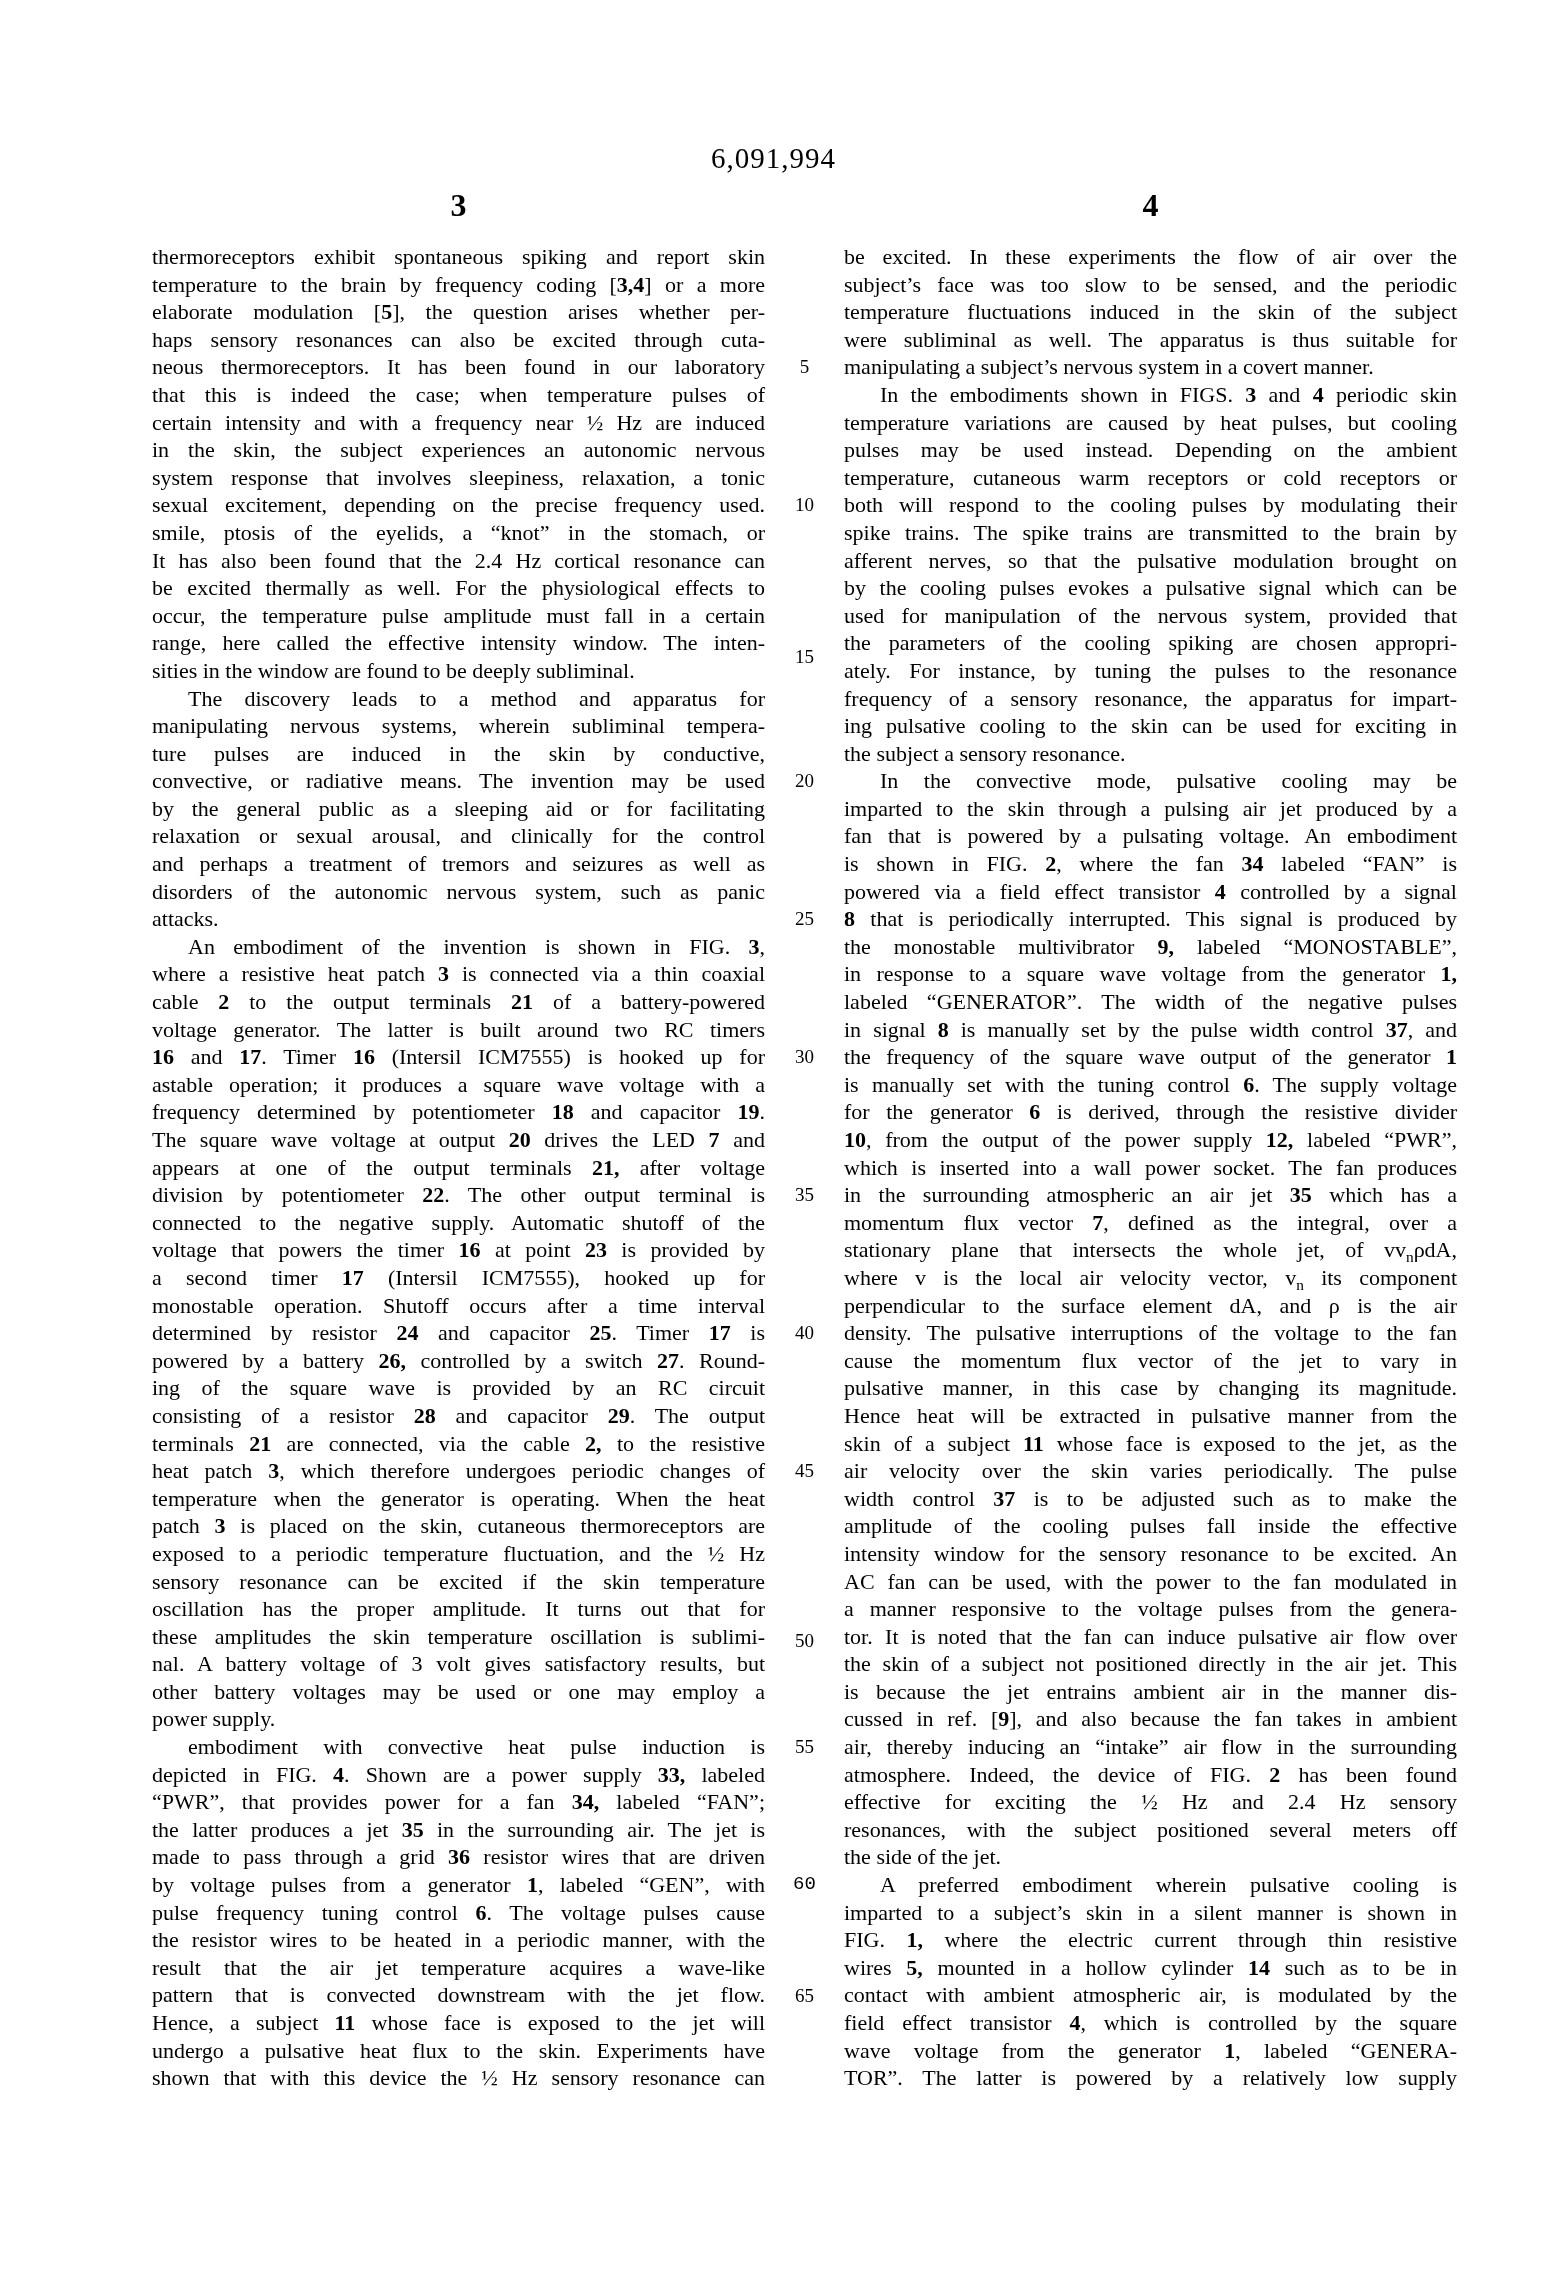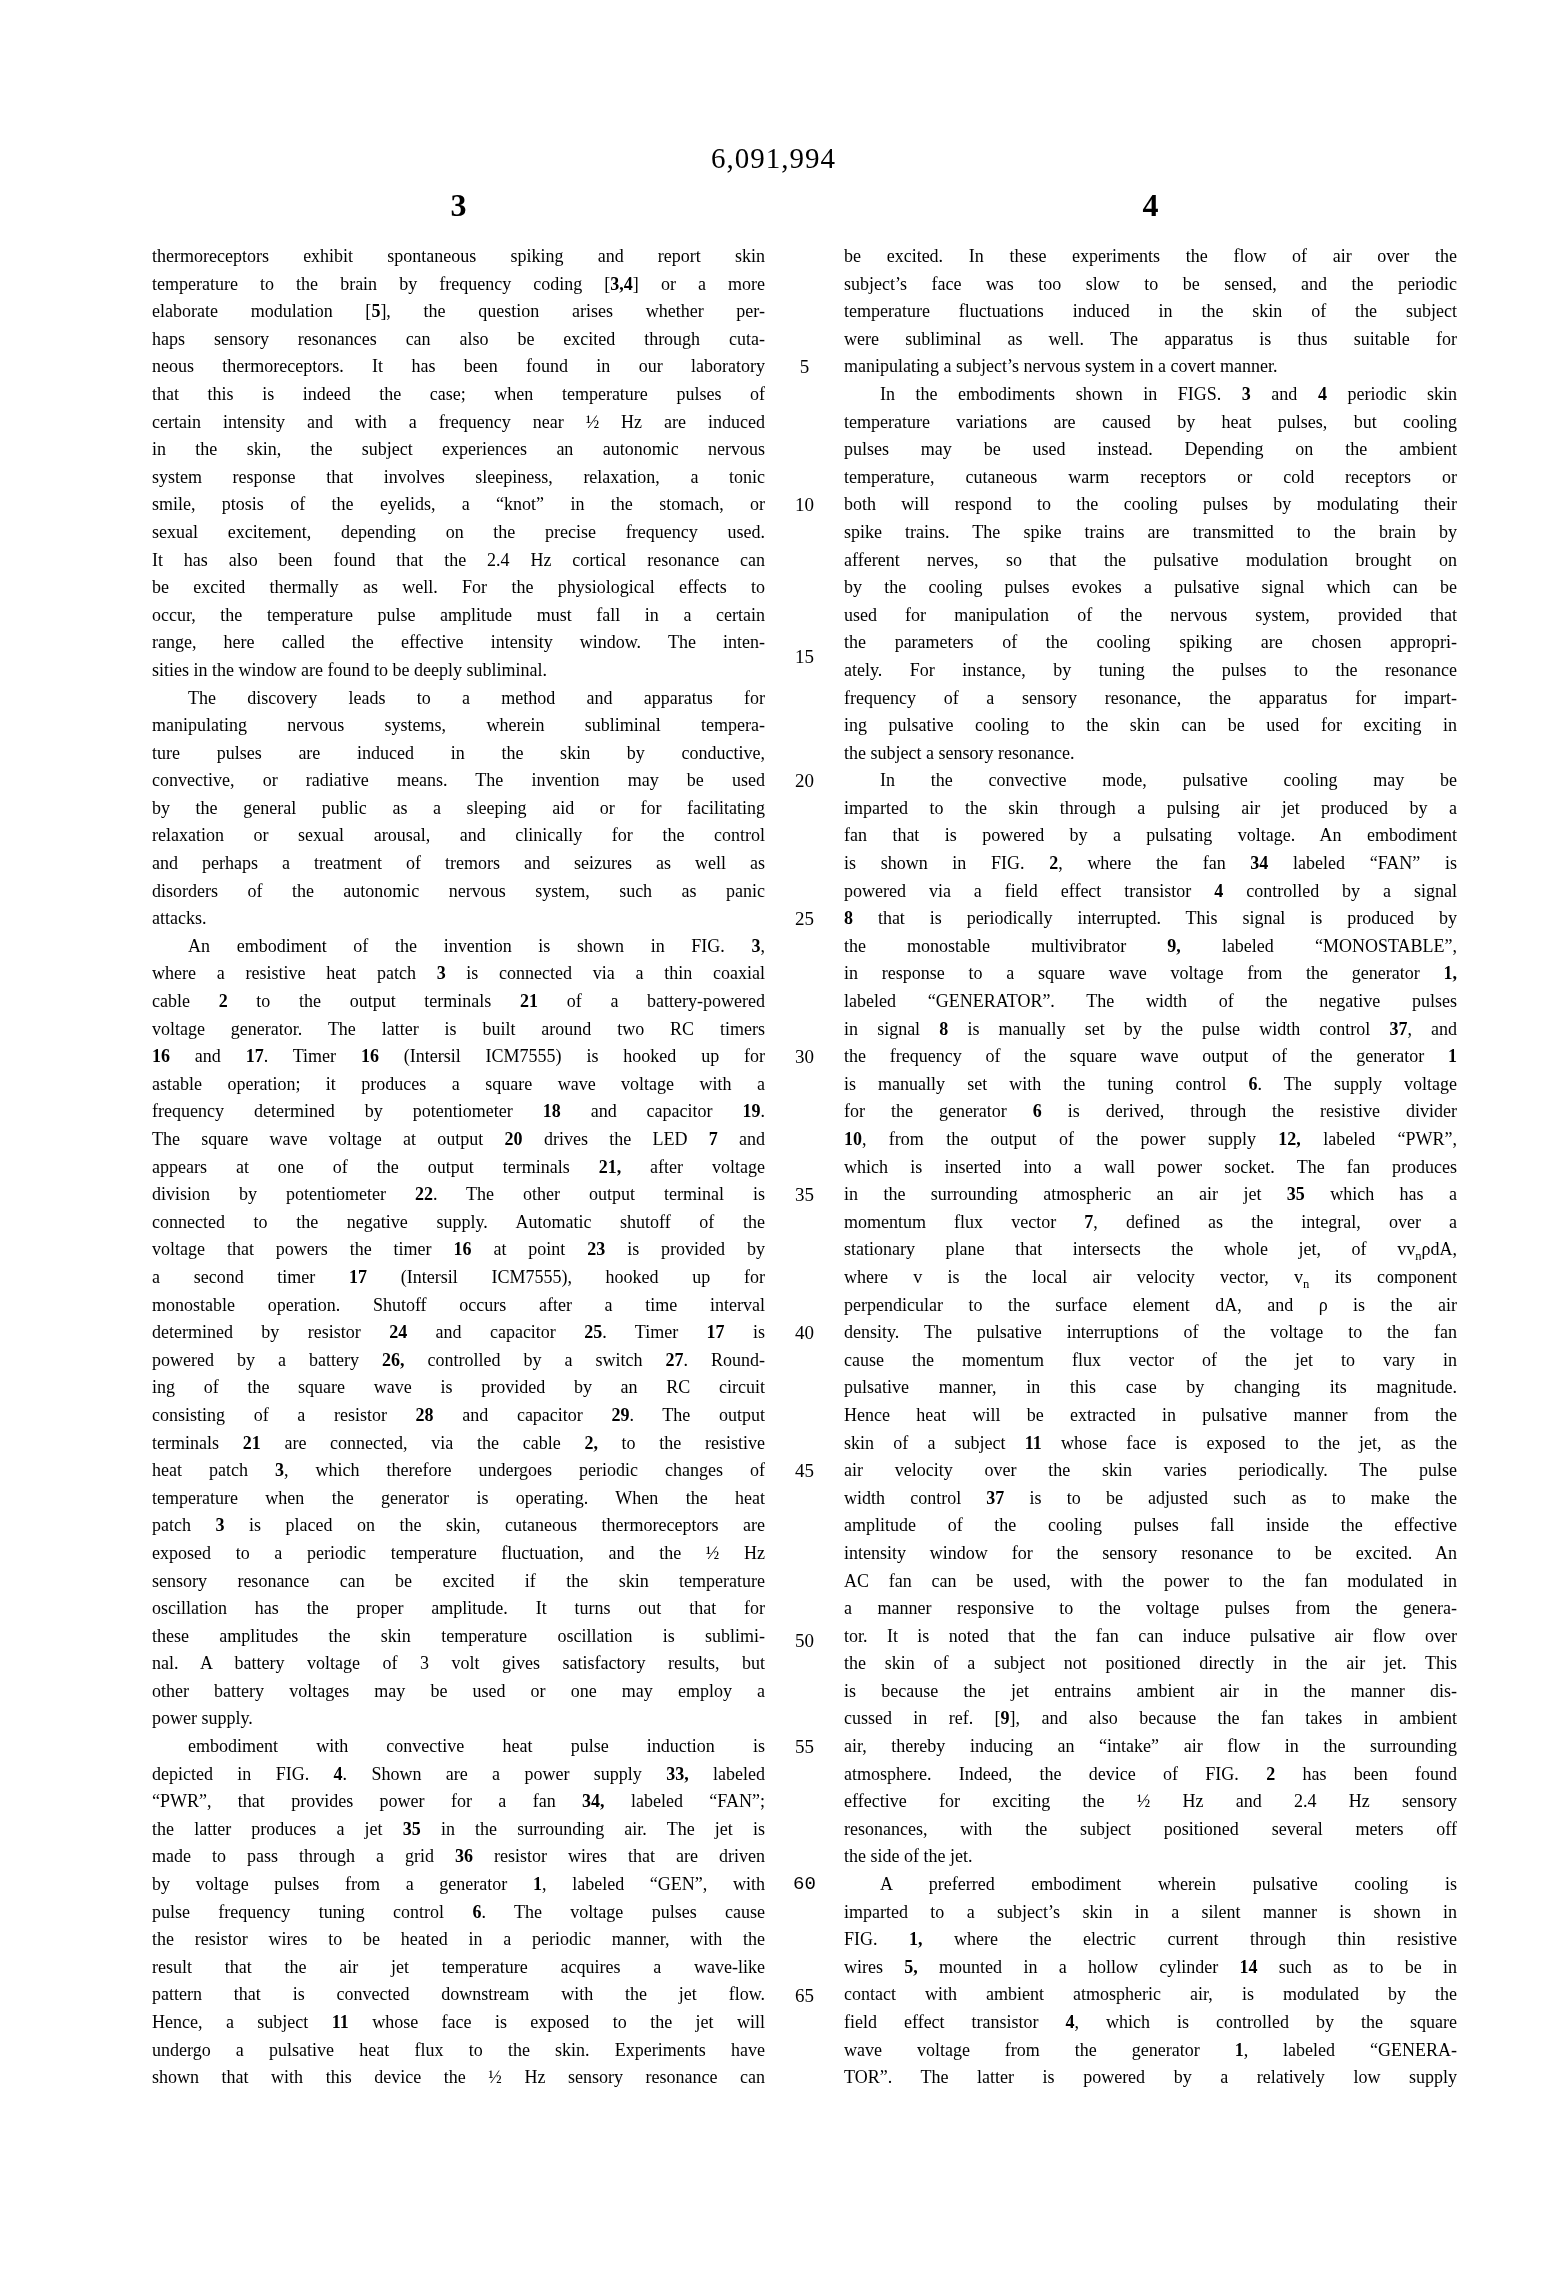--- a/index.html
+++ b/index.html
@@ -37,21 +37,21 @@
     font-size: 32px;
     line-height: 36px;
   }
   .col-heads .head-gap { width: 79px; }
   .text-row {
     display: flex;
     margin-top: 20px;
   }
   .col-body {
     width: 613px;
-    font-size: 18px;
+    font-size: 22px;
   }
   .gutter {
     width: 79px;
     position: relative;
     font-size: 19px;
   }
   .gnum {
     position: absolute;
     left: 0;
     right: 0;
@@ -92,22 +92,22 @@
       <div class="col-body">
           <div class="tline">thermoreceptors exhibit spontaneous spiking and report skin</div>
           <div class="tline">temperature to the brain by frequency coding [<b>3,4</b>] or a more</div>
           <div class="tline">elaborate modulation [<b>5</b>], the question arises whether per-</div>
           <div class="tline">haps sensory resonances can also be excited through cuta-</div>
           <div class="tline">neous thermoreceptors. It has been found in our laboratory</div>
           <div class="tline">that this is indeed the case; when temperature pulses of</div>
           <div class="tline">certain intensity and with a frequency near ½ Hz are induced</div>
           <div class="tline">in the skin, the subject experiences an autonomic nervous</div>
           <div class="tline">system response that involves sleepiness, relaxation, a tonic</div>
+          <div class="tline">sexual excitement, depending on the precise frequency used.</div>
           <div class="tline">smile, ptosis of the eyelids, a “knot” in the stomach, or</div>
-          <div class="tline">sexual excitement, depending on the precise frequency used.</div>
           <div class="tline">It has also been found that the 2.4 Hz cortical resonance can</div>
           <div class="tline">be excited thermally as well. For the physiological effects to</div>
           <div class="tline">occur, the temperature pulse amplitude must fall in a certain</div>
           <div class="tline">range, here called the effective intensity window. The inten-</div>
           <div class="tline pend">sities in the window are found to be deeply subliminal.</div>
           <div class="tline indent">The discovery leads to a method and apparatus for</div>
           <div class="tline">manipulating nervous systems, wherein subliminal tempera-</div>
           <div class="tline">ture pulses are induced in the skin by conductive,</div>
           <div class="tline">convective, or radiative means. The invention may be used</div>
           <div class="tline">by the general public as a sleeping aid or for facilitating</div>

